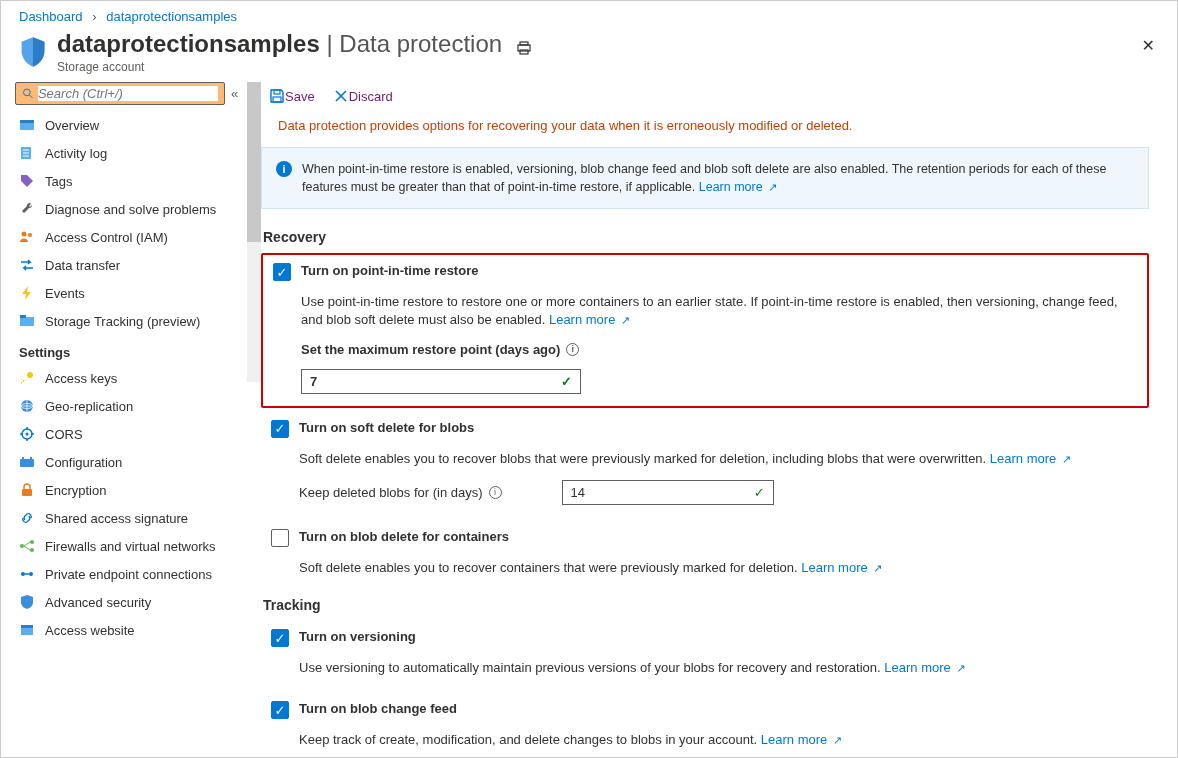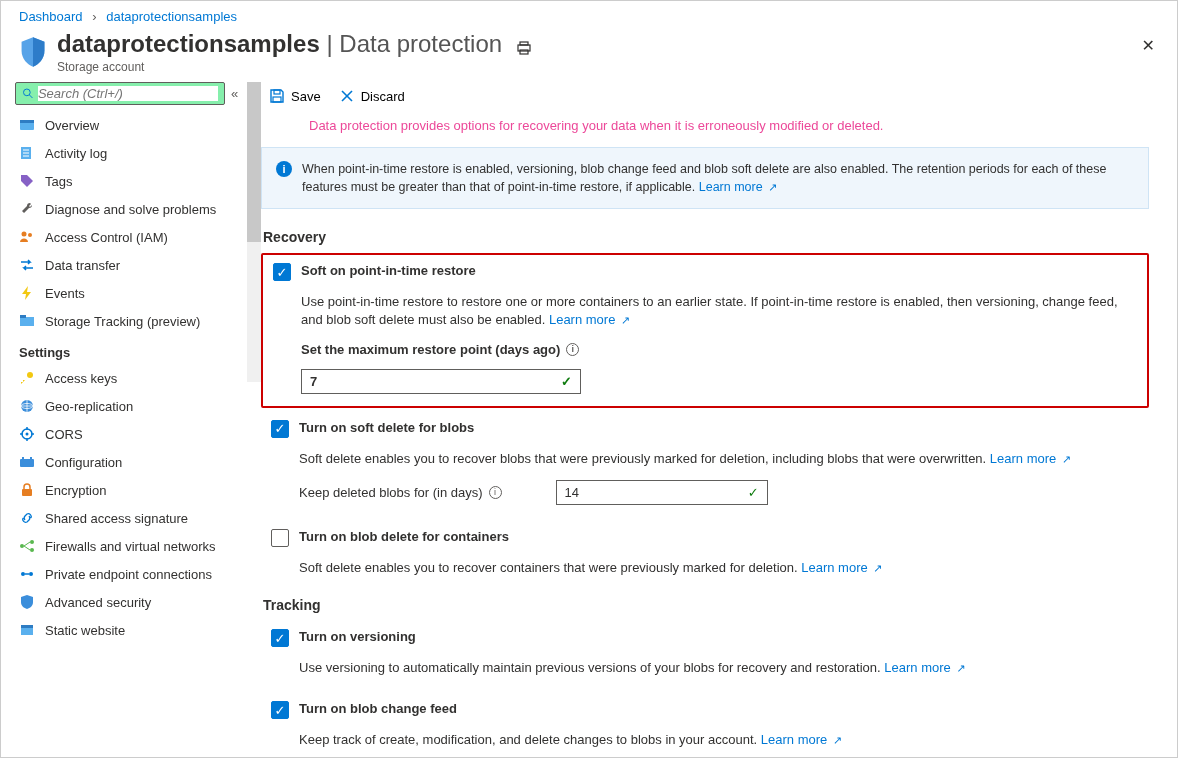--- a/index.html
+++ b/index.html
@@ -16,49 +16,49 @@
   .header h1 { font-size: 24px; font-weight: 600; color: #323130; }
   .header h1 .thin { font-weight: 400; color: #555; }
   .header .subtype { font-size: 12px; color: #605e5c; margin-top: 2px; }
   .header .print { margin-left: 14px; margin-top: 10px; color: #323130; }
   .header .close { position: absolute; right: 22px; top: 10px; font-size: 16px; color: #323130; cursor: pointer; }
 
   
   .body { display: flex; height: calc(100% - 80px); }
   .sidebar { width: 260px; padding-left: 14px; flex-shrink: 0; position: relative; }
   .search-wrap { display: flex; align-items: center; gap: 6px; margin-bottom: 6px; }
-  .search { display: flex; align-items: center; border: 1px solid #605e5c; border-radius: 2px; padding: 3px 6px; width: 210px; background: #86efac; }
+  .search { display: flex; align-items: center; border: 1px solid #605e5c; border-radius: 2px; padding: 3px 6px; width: 210px; background: #fdba74; }
   .search input { border: none; outline: none; font-size: 13px; width: 100%; font-style: italic; color: #605e5c; }
   .collapse-chevron { font-size: 13px; color: #605e5c; cursor: pointer; }
   .nav-list { list-style: none; }
   .nav-item { display: flex; align-items: flex-end; gap: 10px; padding: 6px 4px; cursor: pointer; color: #323130; }
   .nav-icon { width: 16px; height: 16px; flex-shrink: 0; display: flex; align-items: center; justify-content: center; }
   .nav-section { font-weight: 600; padding: 10px 4px 4px; color: #323130; }
   .sidebar-scroll { position: absolute; right: 0; top: 0; width: 14px; height: 300px; background: #f0f0f0; }
   .sidebar-thumb { width: 100%; height: 160px; background: #c8c8c8; }
 
   
   .main { flex: 1; overflow-y: auto; padding-right: 28px; }
   .toolbar { display: flex; align-items: center; gap: 18px; padding: 6px 0 14px 8px; }
-  .tool-btn { display: flex; align-items: center; gap: 6px; cursor: pointer; color: #000000; }
-  .intro { padding-left: 17px; margin-bottom: 14px; color: #ec4899; margin-left: 31px; }
+  .tool-btn { display: flex; align-items: center; cursor: pointer; color: #701a75; }
+  .intro { padding-left: 17px; margin-bottom: 14px; color: #c2410c; }
   .info-box { background: #eff6fc; border: 1px solid #cfe4f5; padding: 12px 14px; display: flex; gap: 10px; margin-bottom: 20px; }
   .info-icon { width: 16px; height: 16px; border-radius: 50%; background: #0078d4; color: #fff; font-size: 11px; font-weight: bold; display: flex; align-items: center; justify-content: center; flex-shrink: 0; margin-top: 1px; }
   .info-text { font-size: 12.5px; color: #323130; line-height: 1.45; }
 
   h3.section { font-size: 14px; font-weight: 600; margin: 8px 0 8px 2px; }
 
   .option-block { padding: 8px 10px 12px; margin-bottom: 4px; }
   .highlight { border: 2px solid #cc0000; border-radius: 2px; }
   .opt-head { display: flex; align-items: flex-start; gap: 10px; }
   .checkbox { width: 18px; height: 18px; border: 1px solid #605e5c; border-radius: 2px; flex-shrink: 0; display: flex; align-items: center; justify-content: center; background: #fff; cursor: pointer; }
   .checkbox.checked { background: #0078d4; border-color: #0078d4; color: #fff; }
   .opt-title { font-weight: 600; color: #323130; }
   .opt-body { margin-left: 28px; margin-top: 12px; color: #323130; line-height: 1.4; }
-  .field-row { margin-left: 28px; margin-top: 12px; display: flex; align-items: center; gap: 14px; }
+  .field-row { margin-left: 28px; margin-top: 12px; display: flex; align-items: center; gap: 20px; }
   .field-row.stacked { flex-direction: column; align-items: flex-start; gap: 12px; font-weight: bold; }
   .field-label { display: flex; align-items: center; gap: 6px; color: #323130; }
   .infodot { width: 13px; height: 13px; border: 1px solid #605e5c; border-radius: 50%; font-size: 9px; display: flex; align-items: center; justify-content: center; color: #605e5c; }
   .num-input { border: 1px solid #605e5c; padding: 4px 8px; width: 280px; display: flex; align-items: center; justify-content: space-between; background: #fff; }
   .num-input.narrow { width: 212px; }
   .check-green { color: #107c10; }
   .ext-icon { font-size: 11px; margin-left: 2px; }
 
   svg.icon { width: 16px; height: 16px; }
 </style>
@@ -269,21 +269,21 @@
           </span>
           <span>Advanced security</span>
         </li>
       <li class="nav-item">
           <span class="nav-icon">
             <svg class="icon" viewBox="0 0 16 16">
               <rect x="2" y="3" width="12" height="10" fill="#5ab0ee"></rect>
               <rect x="2" y="3" width="12" height="3" fill="#2e7cc3"></rect>
             </svg>
           </span>
-          <span>Static website</span>
+          <span>Access website</span>
         </li>
     </ul>
     <div class="sidebar-scroll">
         <div class="sidebar-thumb"></div>
       </div>
   </div>
 
   <div class="main">
     <div class="toolbar">
       <div class="tool-btn">
@@ -311,21 +311,21 @@
         <span>When point-in-time restore is enabled, versioning, blob change feed and blob soft delete are also enabled. The retention periods for each of these features must be greater than that of point-in-time restore, if applicable.</span>
         <a href="#"><span>Learn more</span> <span class="ext-icon">↗</span></a>
       </div>
     </div>
 
     <h3 class="section">Recovery</h3>
 
     <div class="option-block highlight">
       <div class="opt-head">
         <div class="checkbox checked">✓</div>
-        <div class="opt-title">Soft on point-in-time restore</div>
+        <div class="opt-title">Turn on point-in-time restore</div>
       </div>
       <div class="opt-body">
         <span>Use point-in-time restore to restore one or more containers to an earlier state. If point-in-time restore is enabled, then versioning, change feed, and blob soft delete must also be enabled.</span>
         <a href="#"><span>Learn more</span> <span class="ext-icon">↗</span></a>
       </div>
       <div class="field-row stacked">
         <div class="field-label">
           <span>Set the maximum restore point (days ago)</span>
           <span class="infodot">i</span>
         </div>

